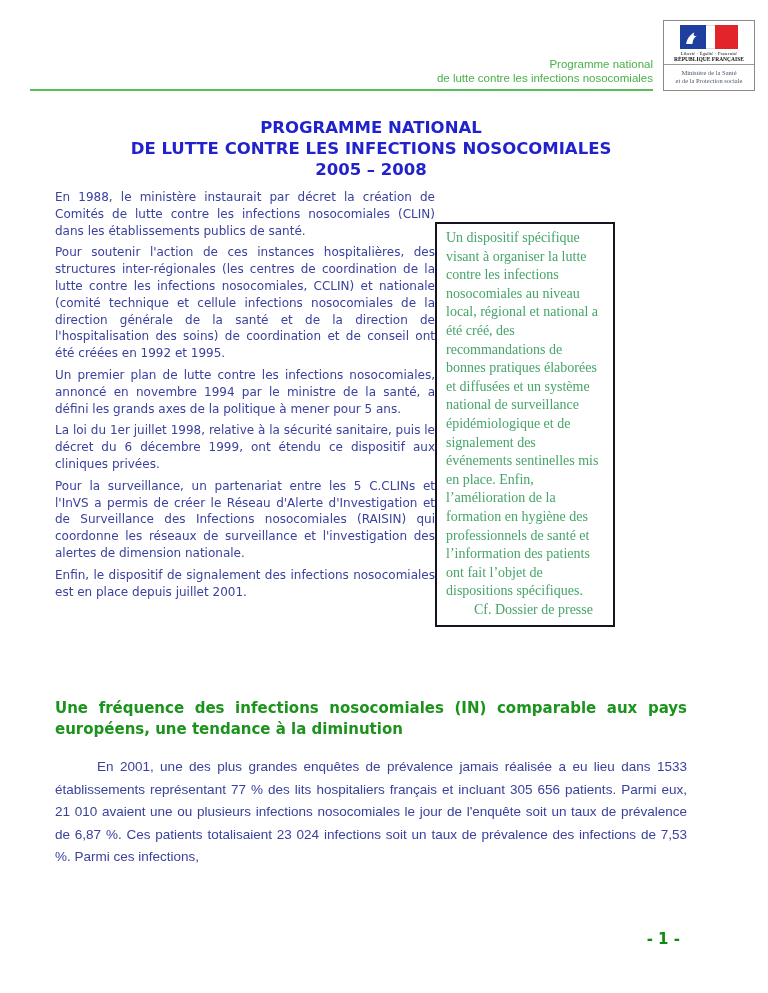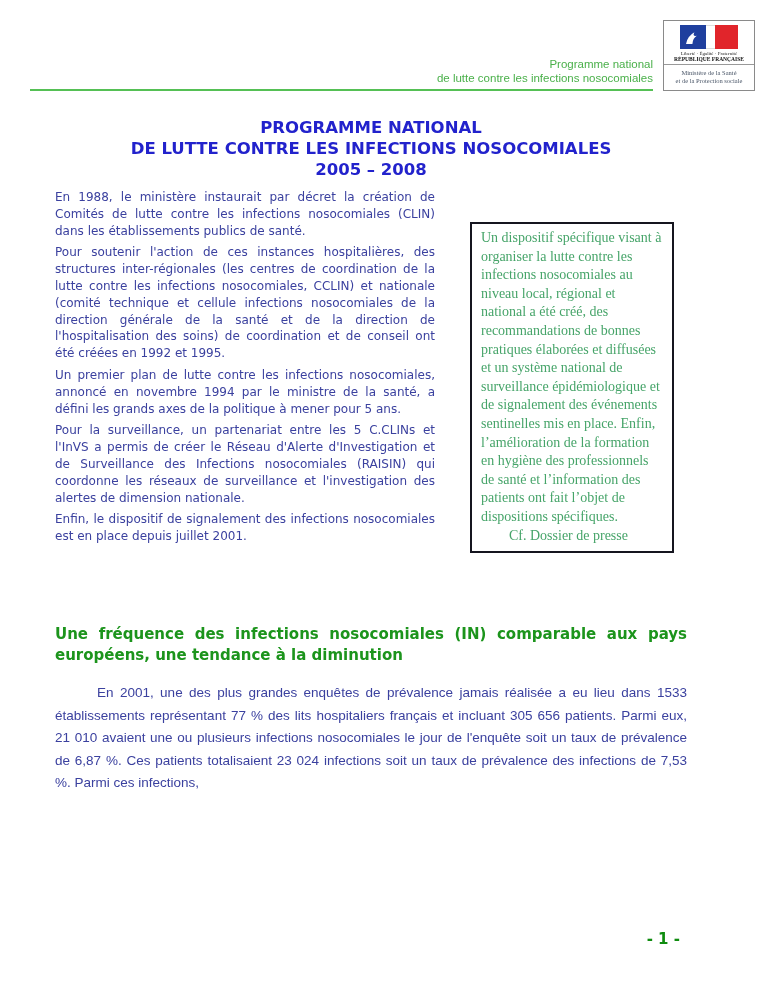--- a/index.html
+++ b/index.html
@@ -42,21 +42,21 @@
     font-size:15px; line-height:21px; text-align:justify;
   }
   .heading-1 { margin-top:46px; }
   .heading-2 { margin-top:71px; }
 
   
   .content-row { display:flex; margin-top:9px; }
   .left-col { width:380px; color:#3b419f; font-family:"DejaVu Sans", sans-serif;
     font-size:12px; line-height:16.8px; text-align:justify; }
   .left-col p { margin-bottom:5px; }
-  .side-col { width:204px; margin-left:35px; }
+  .side-col { width:180px; }
   .side-box {
     margin-top:33px; border:2px solid #15151f; padding:5px 8px 6px 9px;
     color:#46a469; font-family:"Liberation Serif", serif;
     font-size:14px; line-height:18.6px;
   }
   .side-box .ref { padding-left:28px; }
 
   
   .intro-par {
     margin-top:16px; color:#3b419f; font-size:13.5px; line-height:22.5px;
@@ -105,20 +105,21 @@
     <div>DE LUTTE CONTRE LES INFECTIONS NOSOCOMIALES</div>
     <div>2005 – 2008</div>
   </div>
 
 
   <div class="content-row">
     <div class="left-col">
       <p>En 1988, le ministère instaurait par décret la création de Comités de lutte contre les infections nosocomiales (CLIN) dans les établissements publics de santé.</p>
       <p>Pour soutenir l'action de ces instances hospitalières, des structures inter-régionales (les centres de coordination de la lutte contre les infections nosocomiales, CCLIN) et nationale (comité technique et cellule infections nosocomiales de la direction générale de la santé et de la direction de l'hospitalisation des soins) de coordination et de conseil ont été créées en 1992 et 1995.</p>
       <p>Un premier plan de lutte contre les infections nosocomiales, annoncé en novembre 1994 par le ministre de la santé, a défini les grands axes de la politique à mener pour 5 ans.</p>
+      <p>La loi du 1er juillet 1998, relative à la sécurité sanitaire, puis le décret du 6 décembre 1999, ont étendu ce dispositif aux cliniques privées.</p>
       <p>Pour la surveillance, un partenariat entre les 5 C.CLINs et l'InVS a permis de créer le Réseau d'Alerte d'Investigation et de Surveillance des Infections nosocomiales (RAISIN) qui coordonne les réseaux de surveillance et l'investigation des alertes de dimension nationale.</p>
       <p>Enfin, le dispositif de signalement des infections nosocomiales est en place depuis juillet 2001.</p>
     </div>
     <div class="side-col">
       <div class="side-box">
         <div>Un dispositif spécifique visant à organiser la lutte contre les infections nosocomiales au niveau local, régional et national a été créé, des recommandations de bonnes pratiques élaborées et diffusées et un système national de surveillance épidémiologique et de signalement des événements sentinelles mis en place. Enfin, l’amélioration de la formation en hygiène des professionnels de santé et l’information des patients ont fait l’objet de dispositions spécifiques.</div>
         <div class="ref">Cf. Dossier de presse</div>
       </div>
     </div>
   </div>

